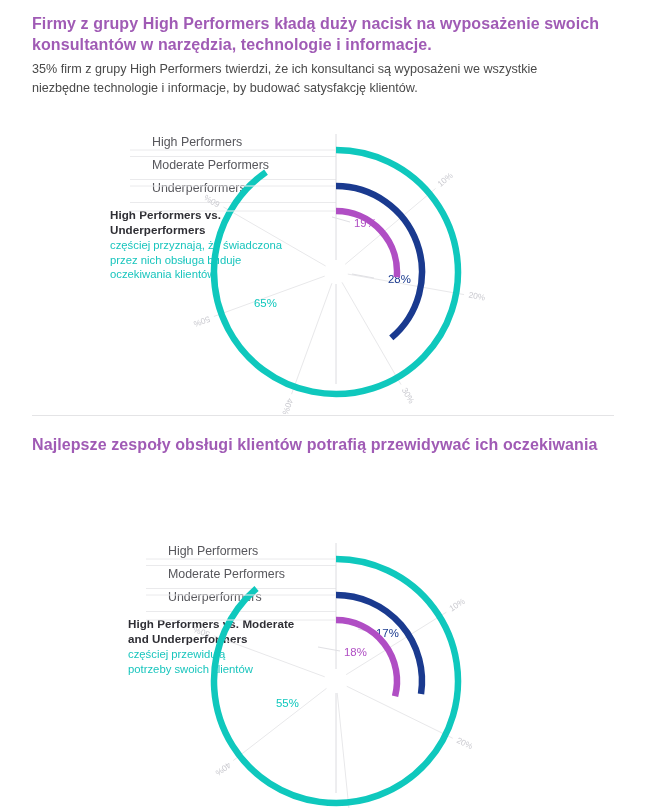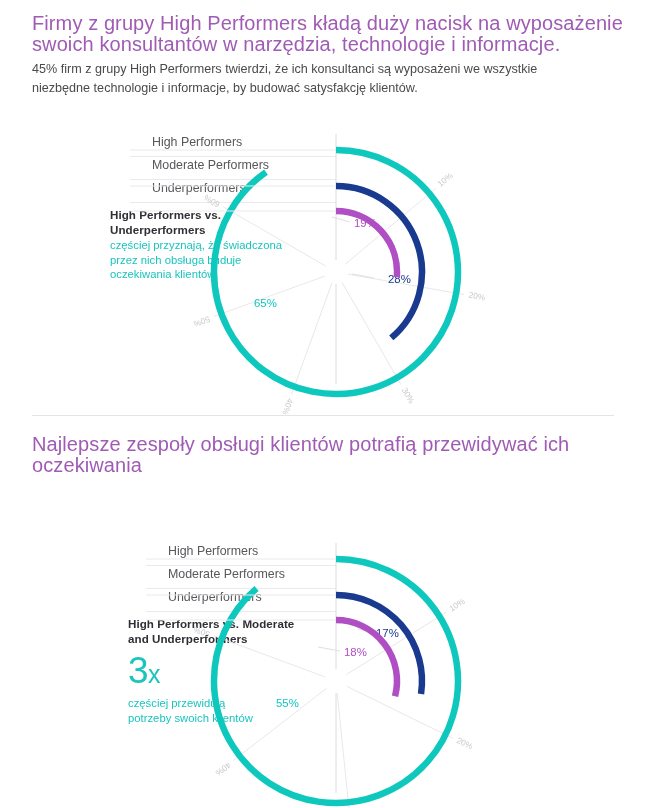--- a/index.html
+++ b/index.html
@@ -10,23 +10,23 @@
     font-family: "Liberation Sans", sans-serif;
     -webkit-font-smoothing: antialiased;
   }
   .page { position: relative; width: 646px; height: 808px; overflow: hidden; }
 
   .section { position: absolute; left: 0; width: 646px; }
 
   .heading {
     position: absolute;
     color: #a05bb5;
-    font-size: 20px;
+    font-size: 16px;
     line-height: 21px;
-    font-weight: 400;
+    font-weight: 700;
     letter-spacing: 0.1px;
   }
   .subtext {
     position: absolute;
     color: #4a4a4a;
     font-size: 12.6px;
     line-height: 18.5px;
     font-weight: 400;
   }
 
@@ -96,21 +96,21 @@
   }
   .connector { stroke-width: 1; fill: none; }
 </style>
 </head>
 <body>
 
 <div class="page">
 
   <div class="section" style="top:0;height:410px;">
     <div class="heading" style="left:32px; top:13px; width:592px;">Firmy z grupy High Performers kładą duży nacisk na wyposażenie swoich konsultantów w narzędzia, technologie i informacje.</div>
-    <div class="subtext" style="left:32px; top:60px; width:556px;">45% firm z grupy High Performers twierdzi, że ich konsultanci są wyposażeni we wszystkie niezbędne technologie i informacje, by budować satysfakcję klientów.</div>
+    <div class="subtext" style="left:32px; top:60px; width:556px;">35% firm z grupy High Performers twierdzi, że ich konsultanci są wyposażeni we wszystkie niezbędne technologie i informacje, by budować satysfakcję klientów.</div>
 
     <div class="chart-block" style="left:0; top:112px; width:646px; height:286px;">
 
       <div class="legend" style="left:130px; top:22px; width:206px;">
         <div class="legend-row">
           <span class="lbl">High Performers</span>
         </div>
         <div class="legend-row">
           <span class="lbl">Moderate Performers</span>
         </div>
@@ -182,21 +182,20 @@
         <div class="legend-row">
           <span class="lbl">Underperformers</span>
         </div>
       </div>
 
       <div class="callout" style="left:128px; top:96px; width:230px;">
         <div class="cmp">
           <span>High Performers vs. Moderate</span><br>
           <span>and Underperformers</span>
         </div>
-        <div class="big"><span>3</span><span class="x">x</span></div>
         <div class="desc">
           <span>częściej przewidują</span><br>
           <span>potrzeby swoich klientów</span>
         </div>
       </div>
 
       <svg id="chart-2" width="646" height="287" viewBox="0 0 646 287" style="position:absolute; left:0; top:0;">
           <g>
             <line x1="346.18" y1="153.65" x2="446.32" y2="91.23" class="gridline"></line>
             <text x="457.36" y="84.36" text-anchor="middle" dominant-baseline="middle" transform="rotate(-31.9 457.36 84.36)" class="gridlabel">10%</text>

